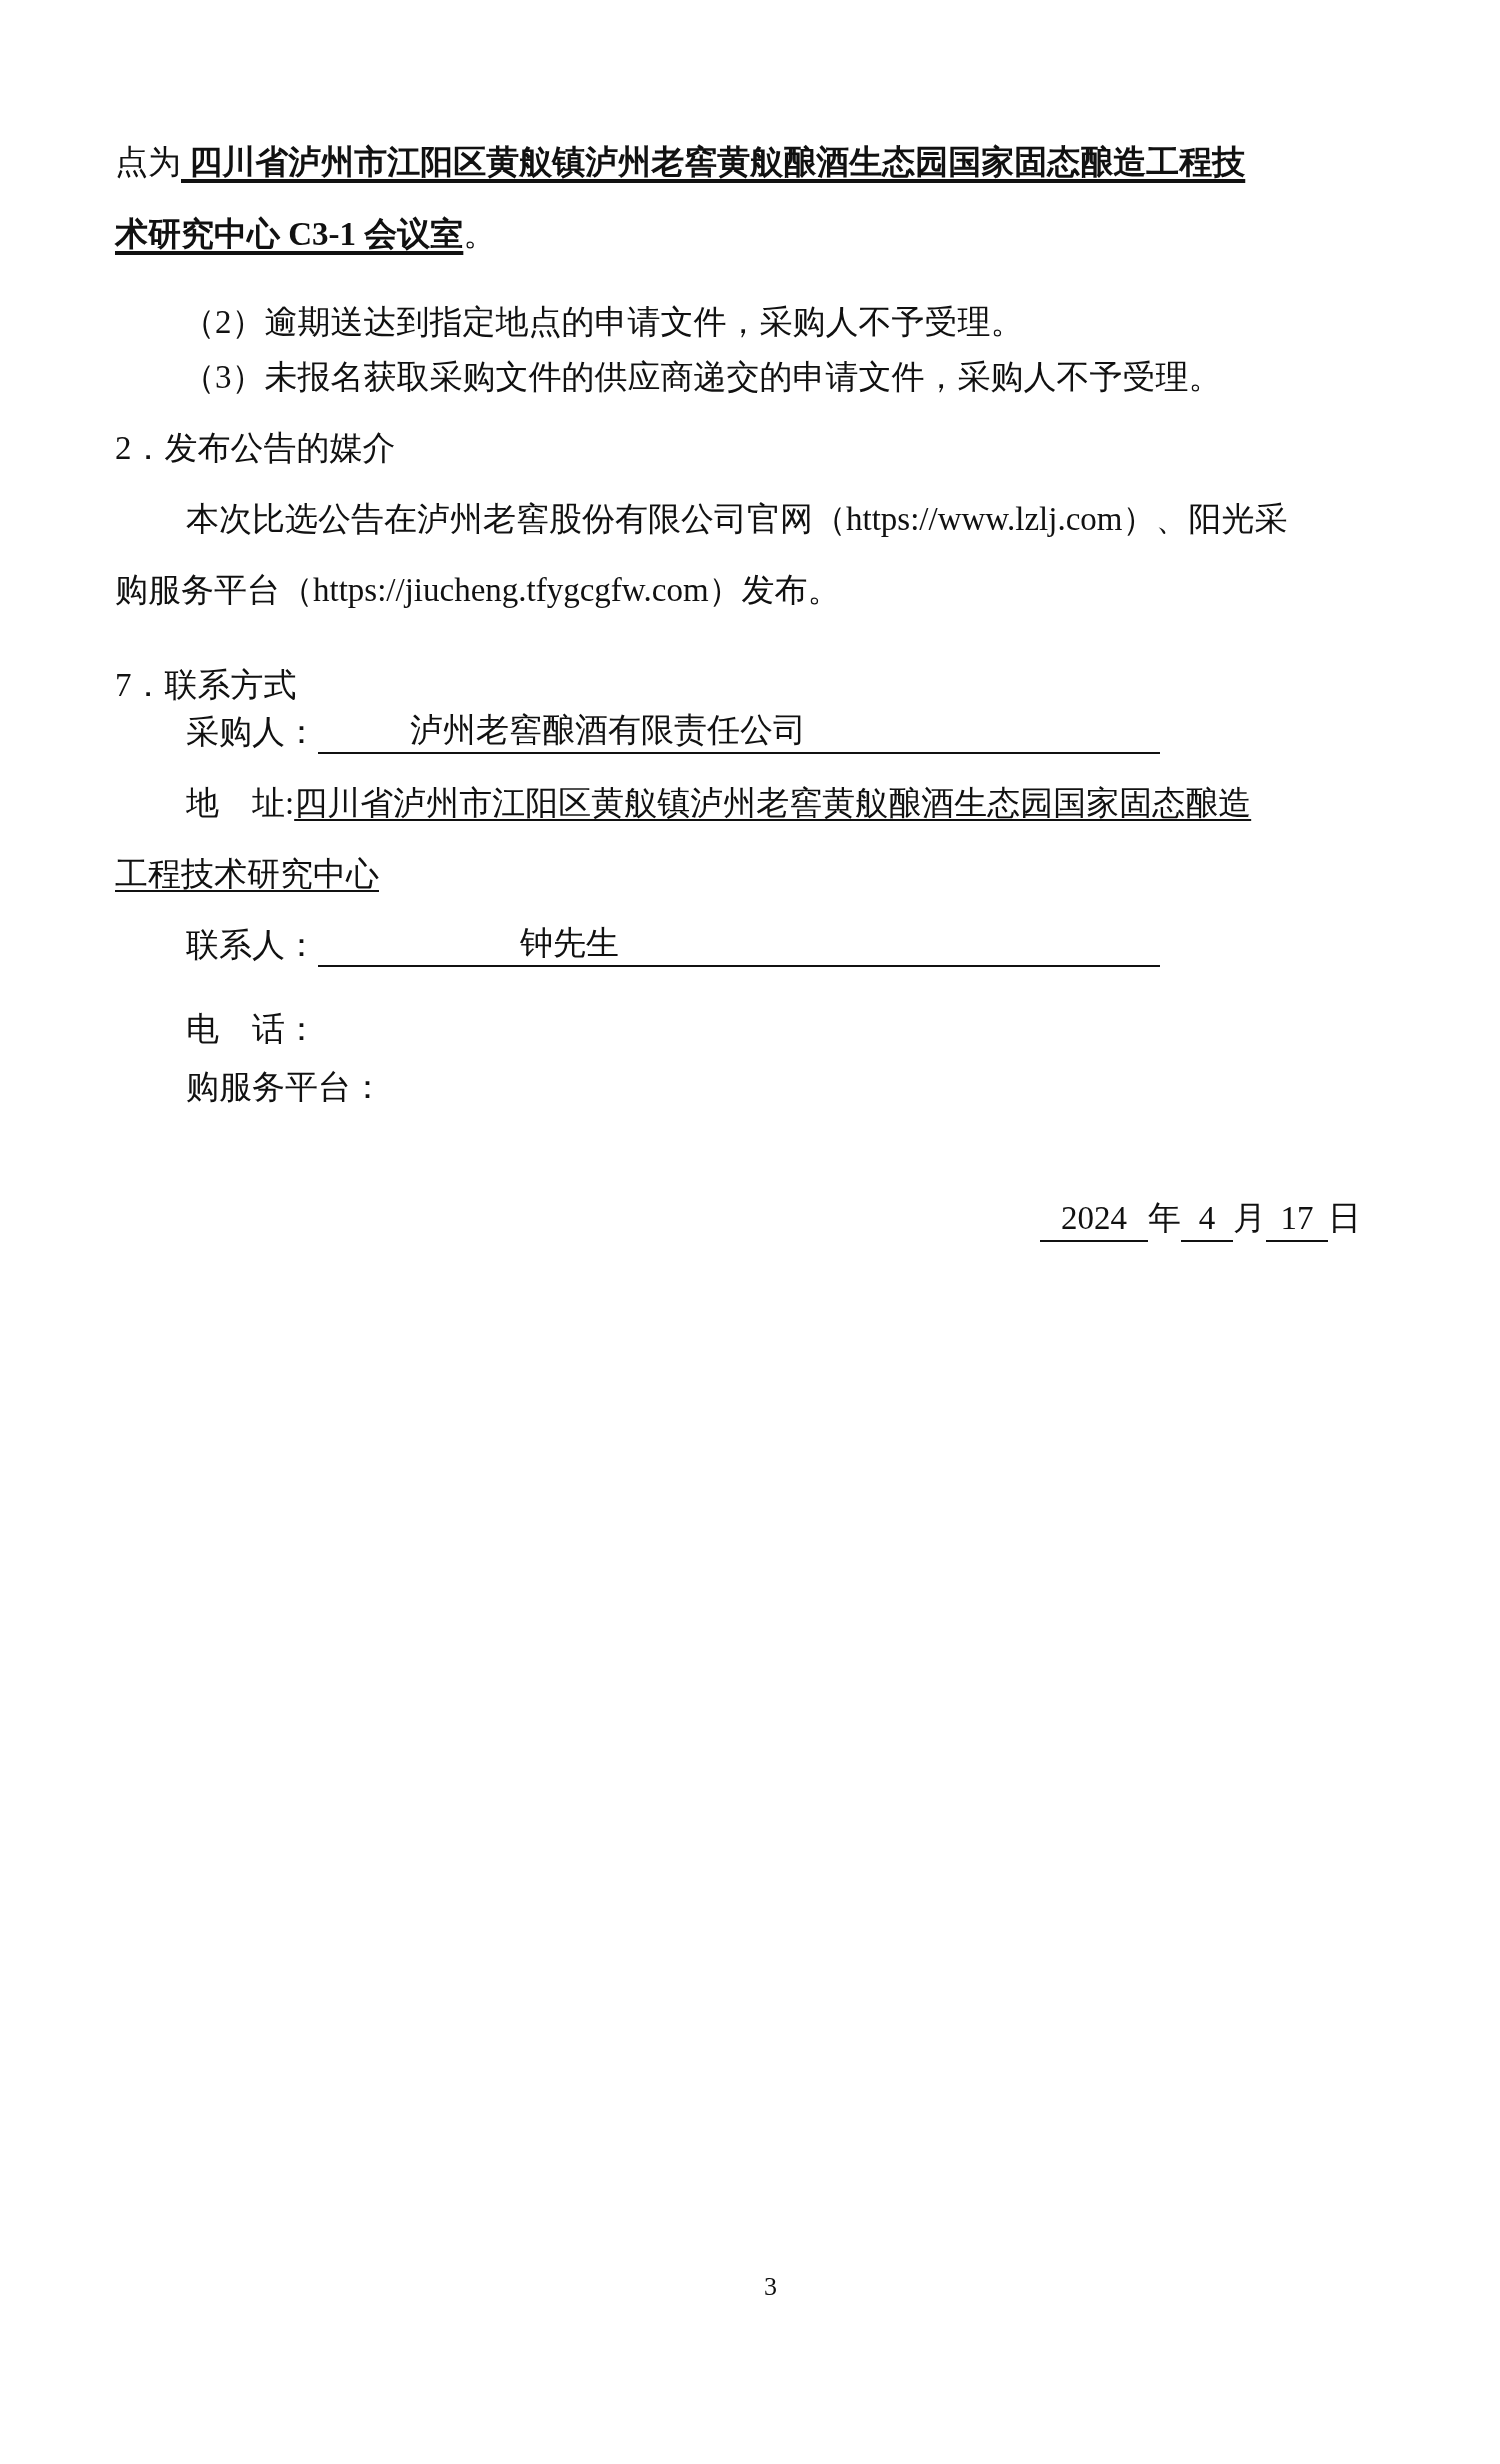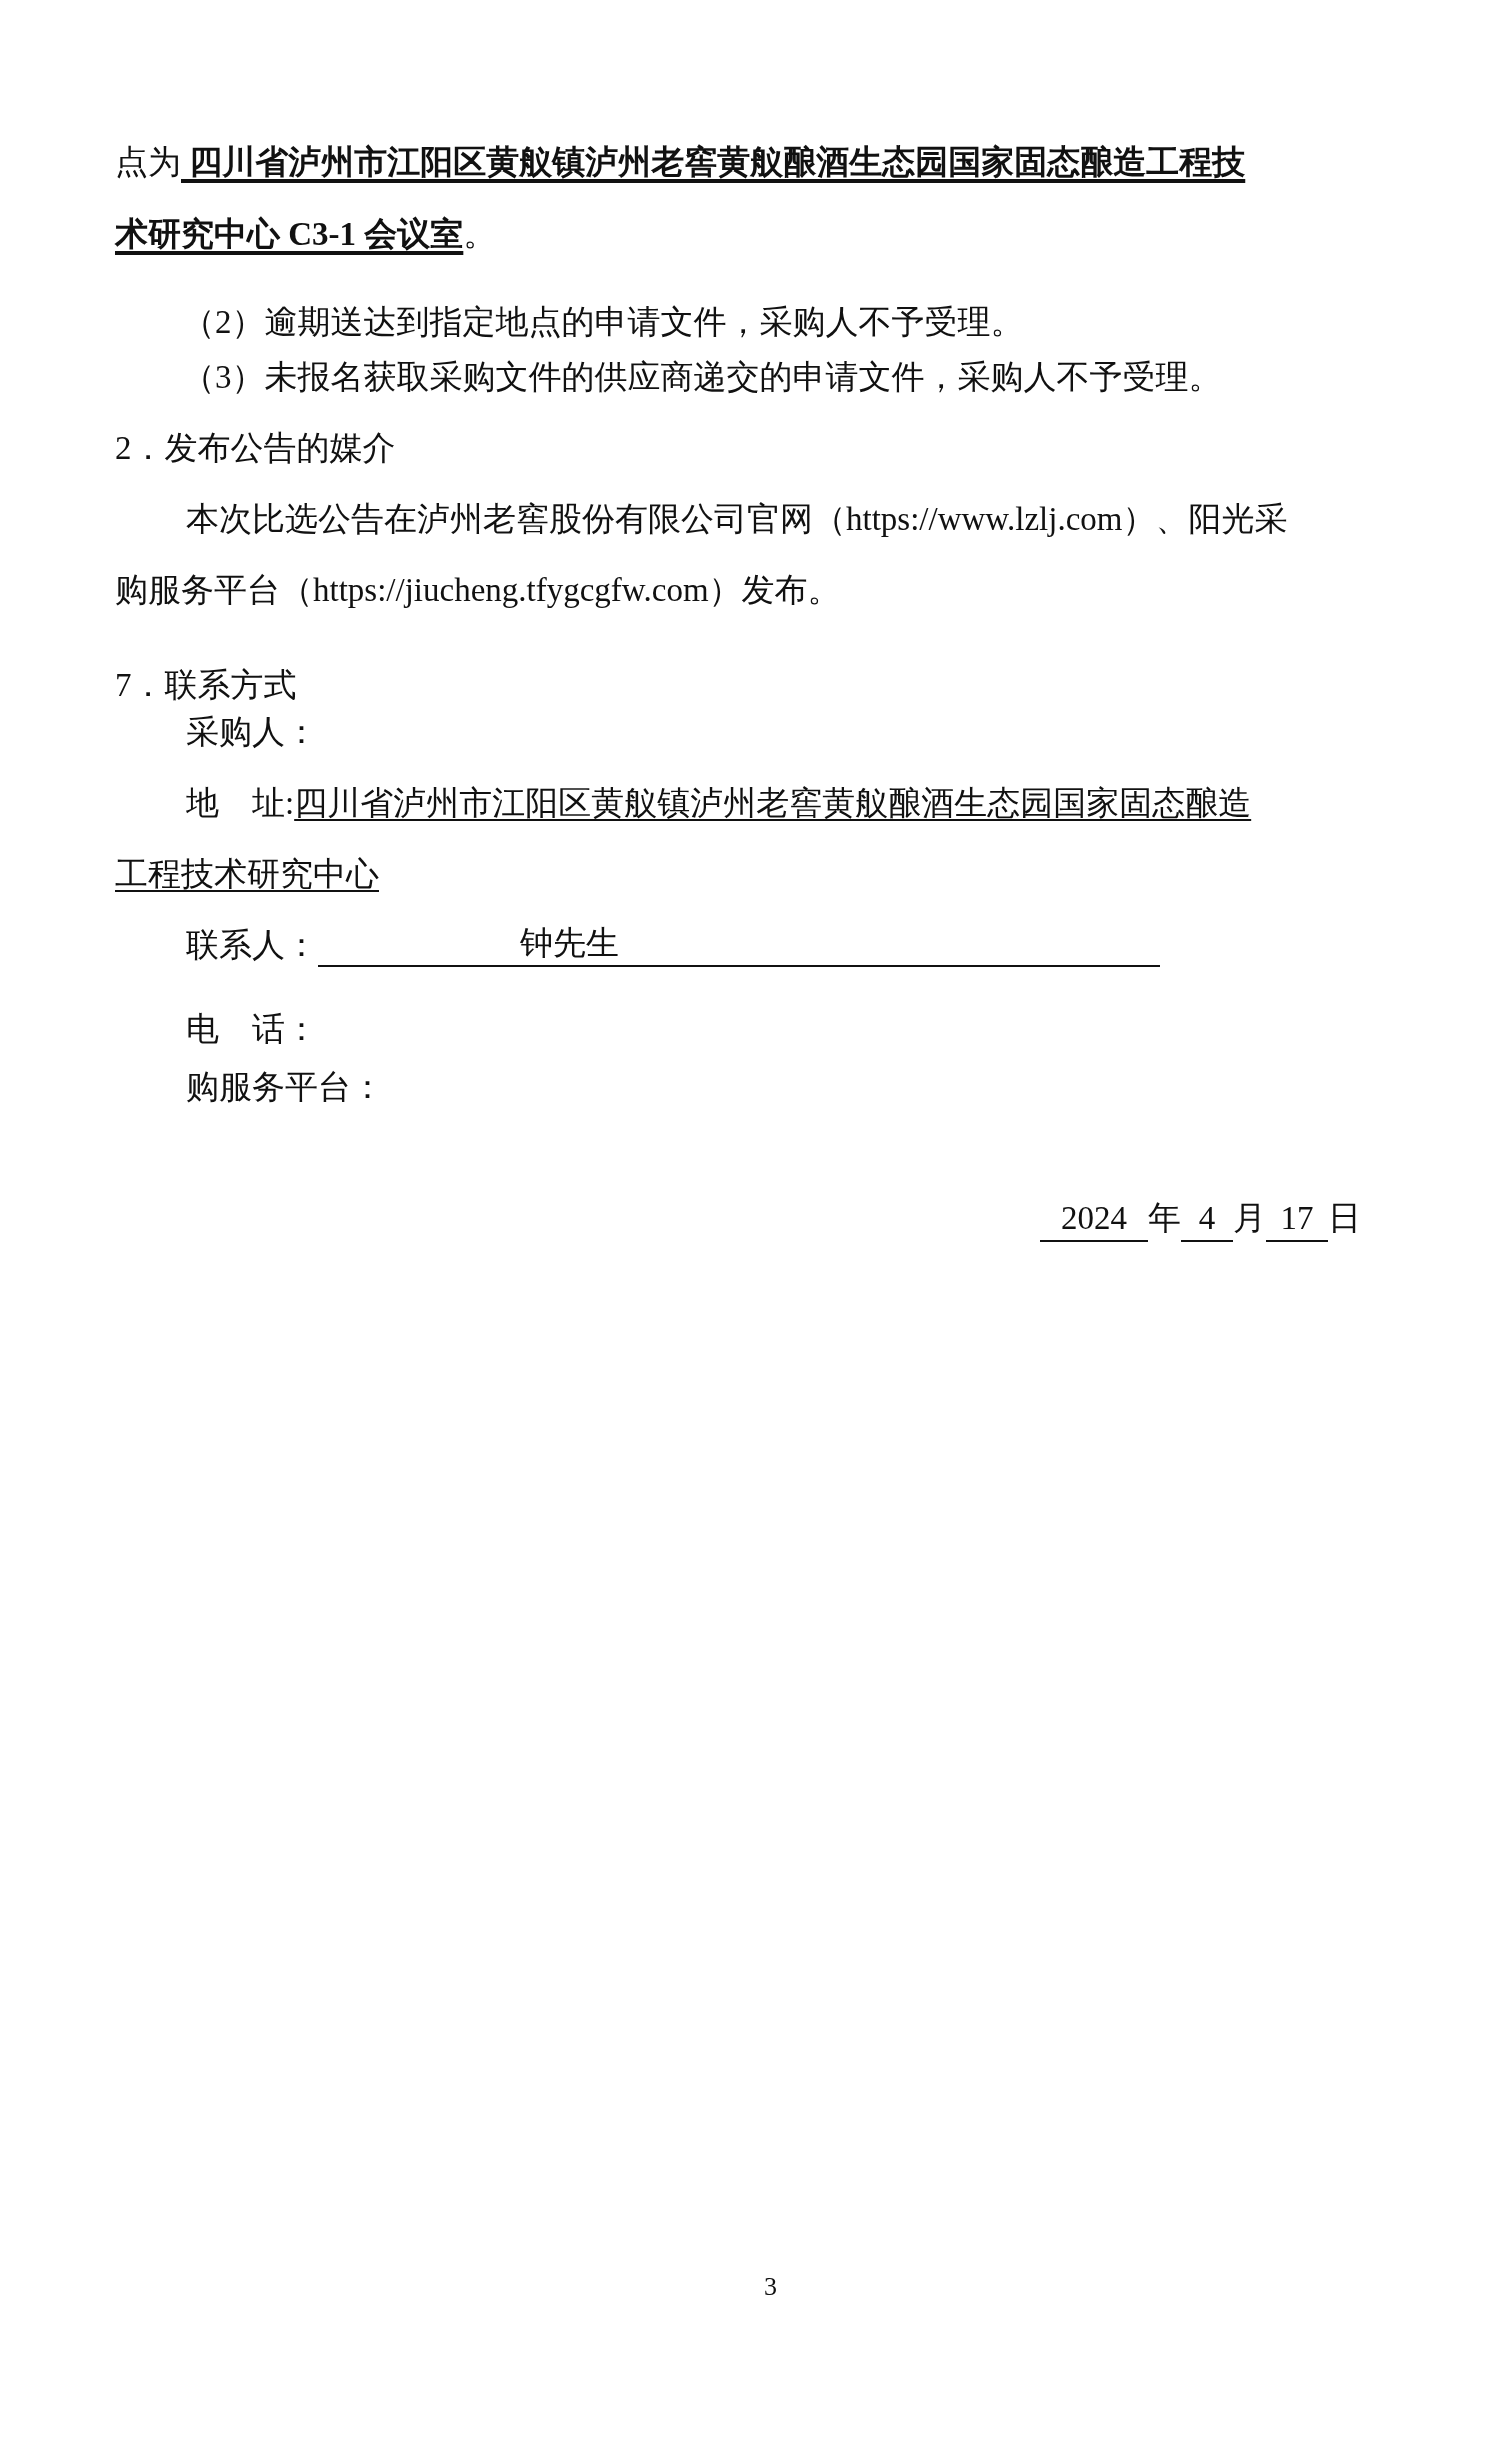--- a/index.html
+++ b/index.html
@@ -32,21 +32,21 @@
 
   <div class="line" style="left:115px; top:426px;">2．发布公告的媒介</div>
 
   <div class="line" style="left:186px; top:497px;">本次比选公告在泸州老窖股份有限公司官网（https://www.lzlj.com）、阳光采</div>
 
   <div class="line" style="left:115px; top:568px;">购服务平台（https://jiucheng.tfygcgfw.com）发布。</div>
 
   <div class="line" style="left:115px; top:639px;margin-top:24px;">7．联系方式</div>
 
   <div class="line" style="left:186px; top:710px;">
-    <span>采购人：</span>
+    <span>采购人：</span><span class="blank" style="width:842px;"><span style="left:92px;">泸州老窖酿酒有限责任公司</span></span>
   </div>
 
   <div class="line" style="left:186px; top:781px;">
     <span>地　址:</span><span class="u">四川省泸州市江阳区黄舣镇泸州老窖黄舣酿酒生态园国家固态酿造</span>
   </div>
 
   <div class="line" style="left:115px; top:852px;">
     <span class="u">工程技术研究中心</span>
   </div>
 

